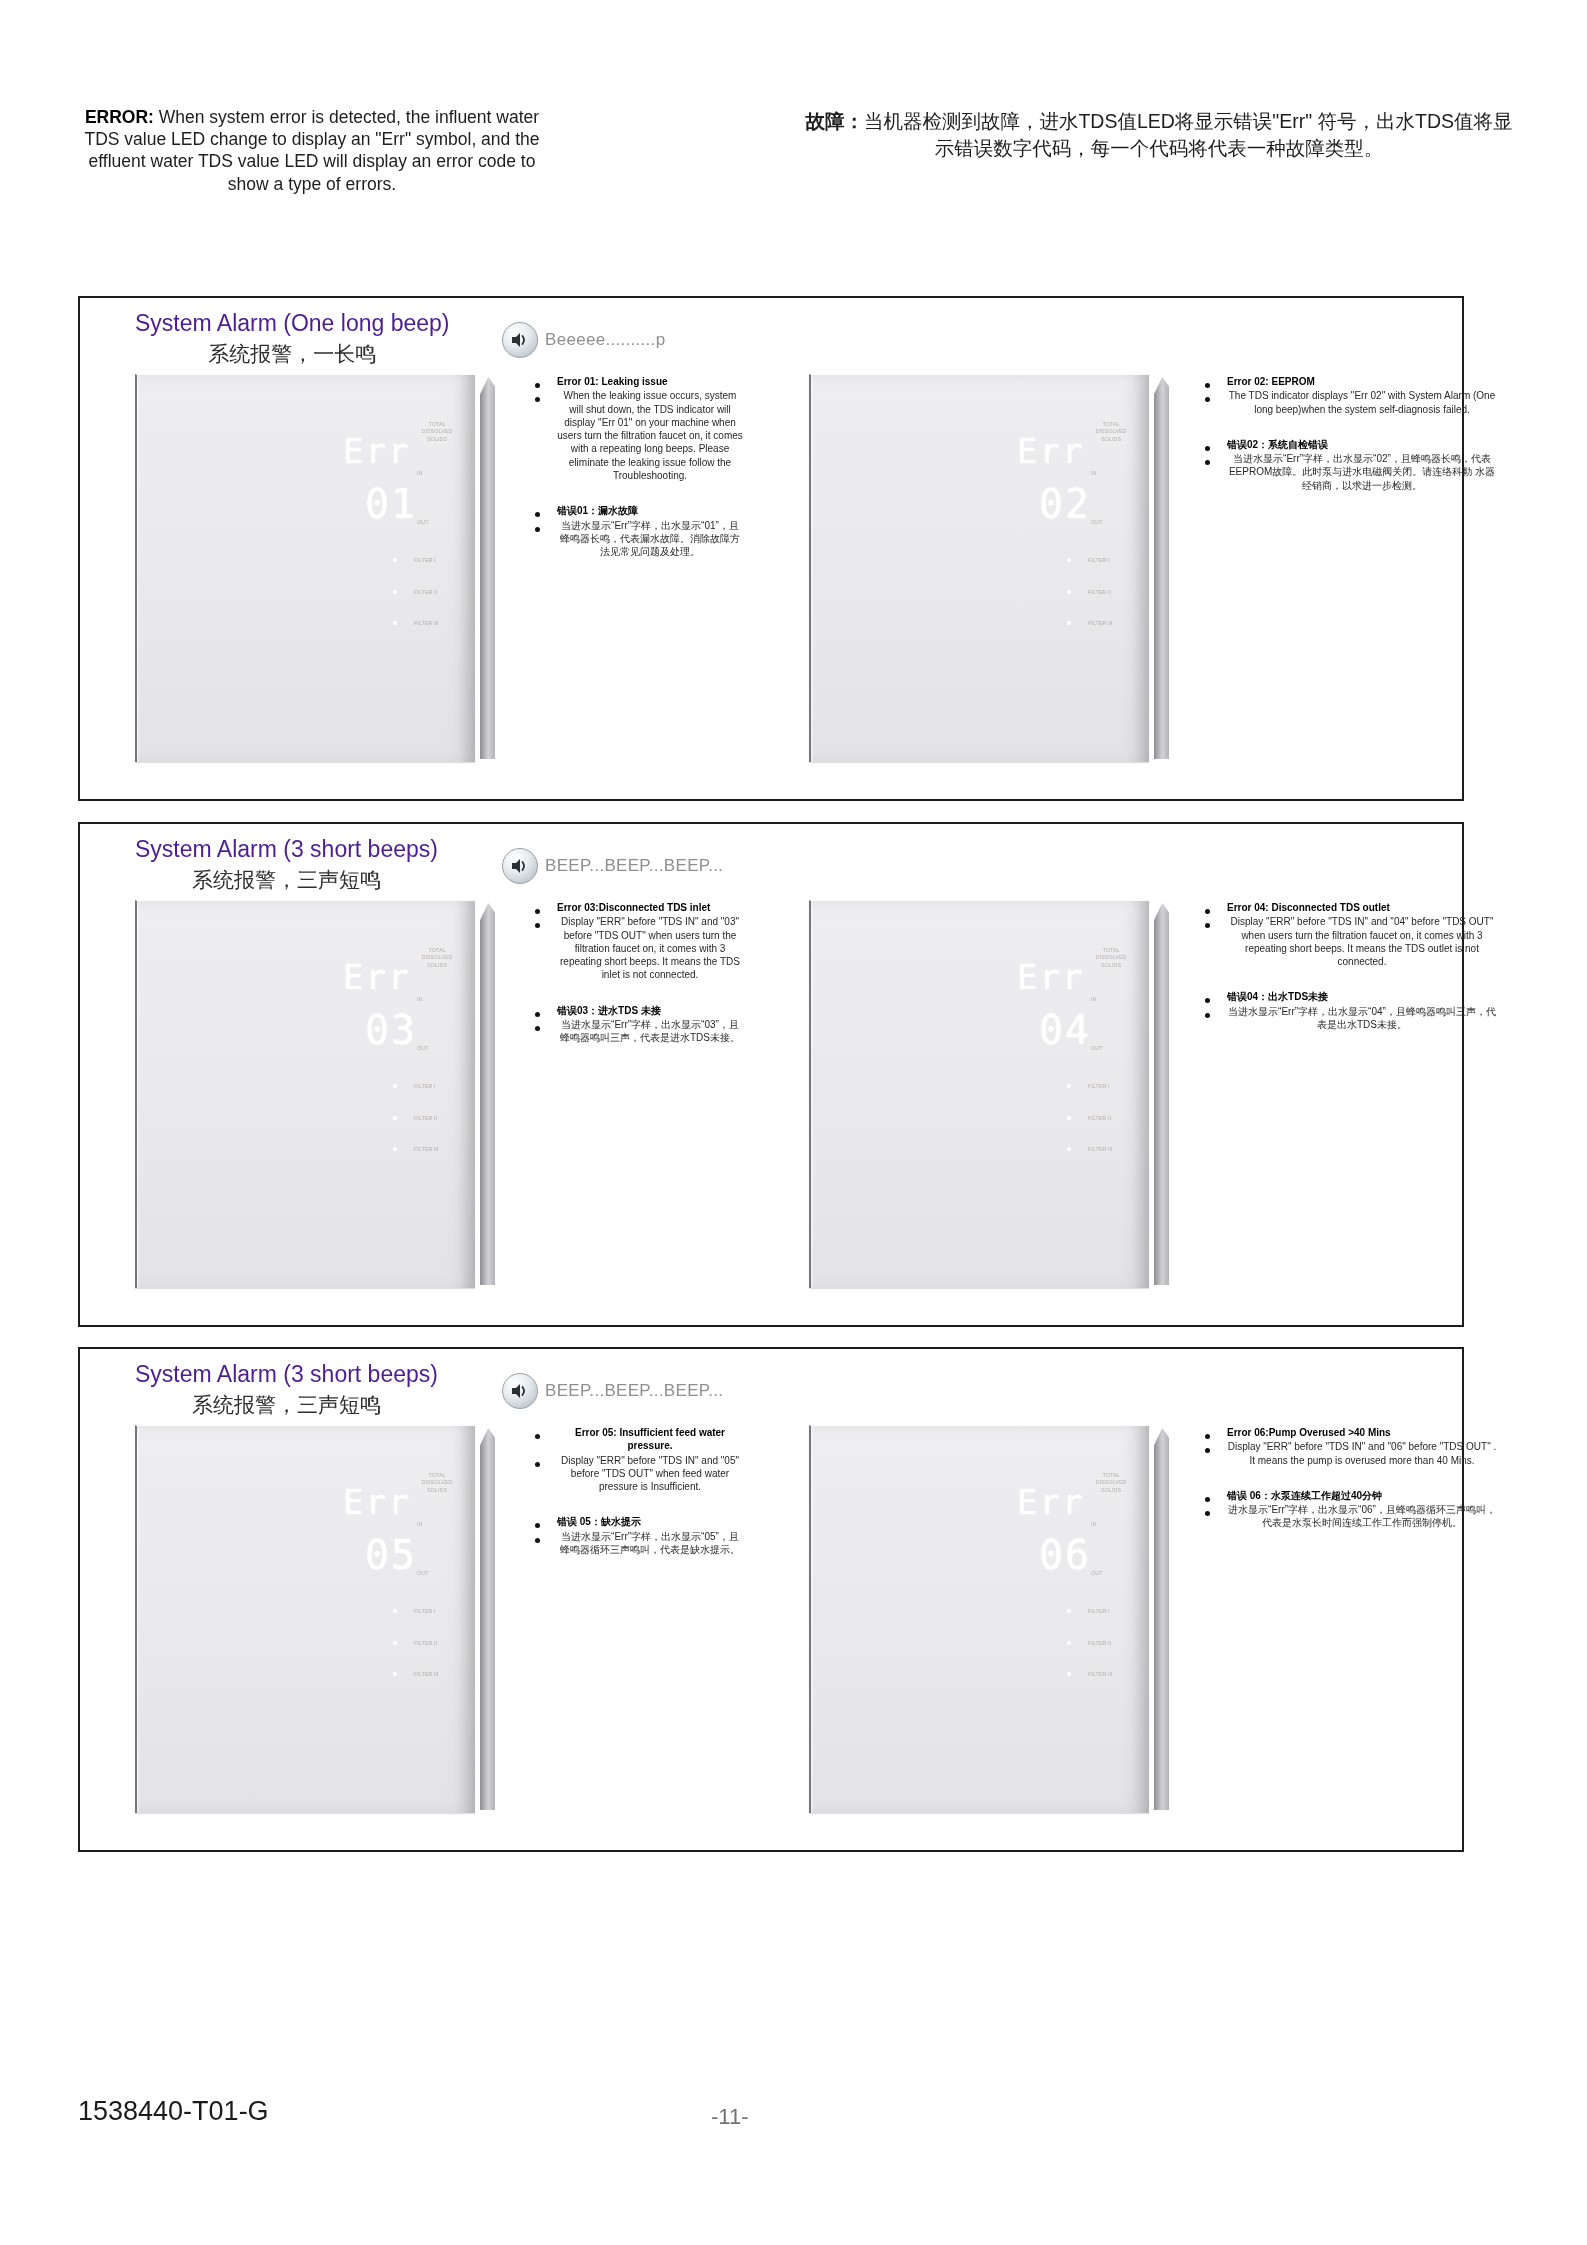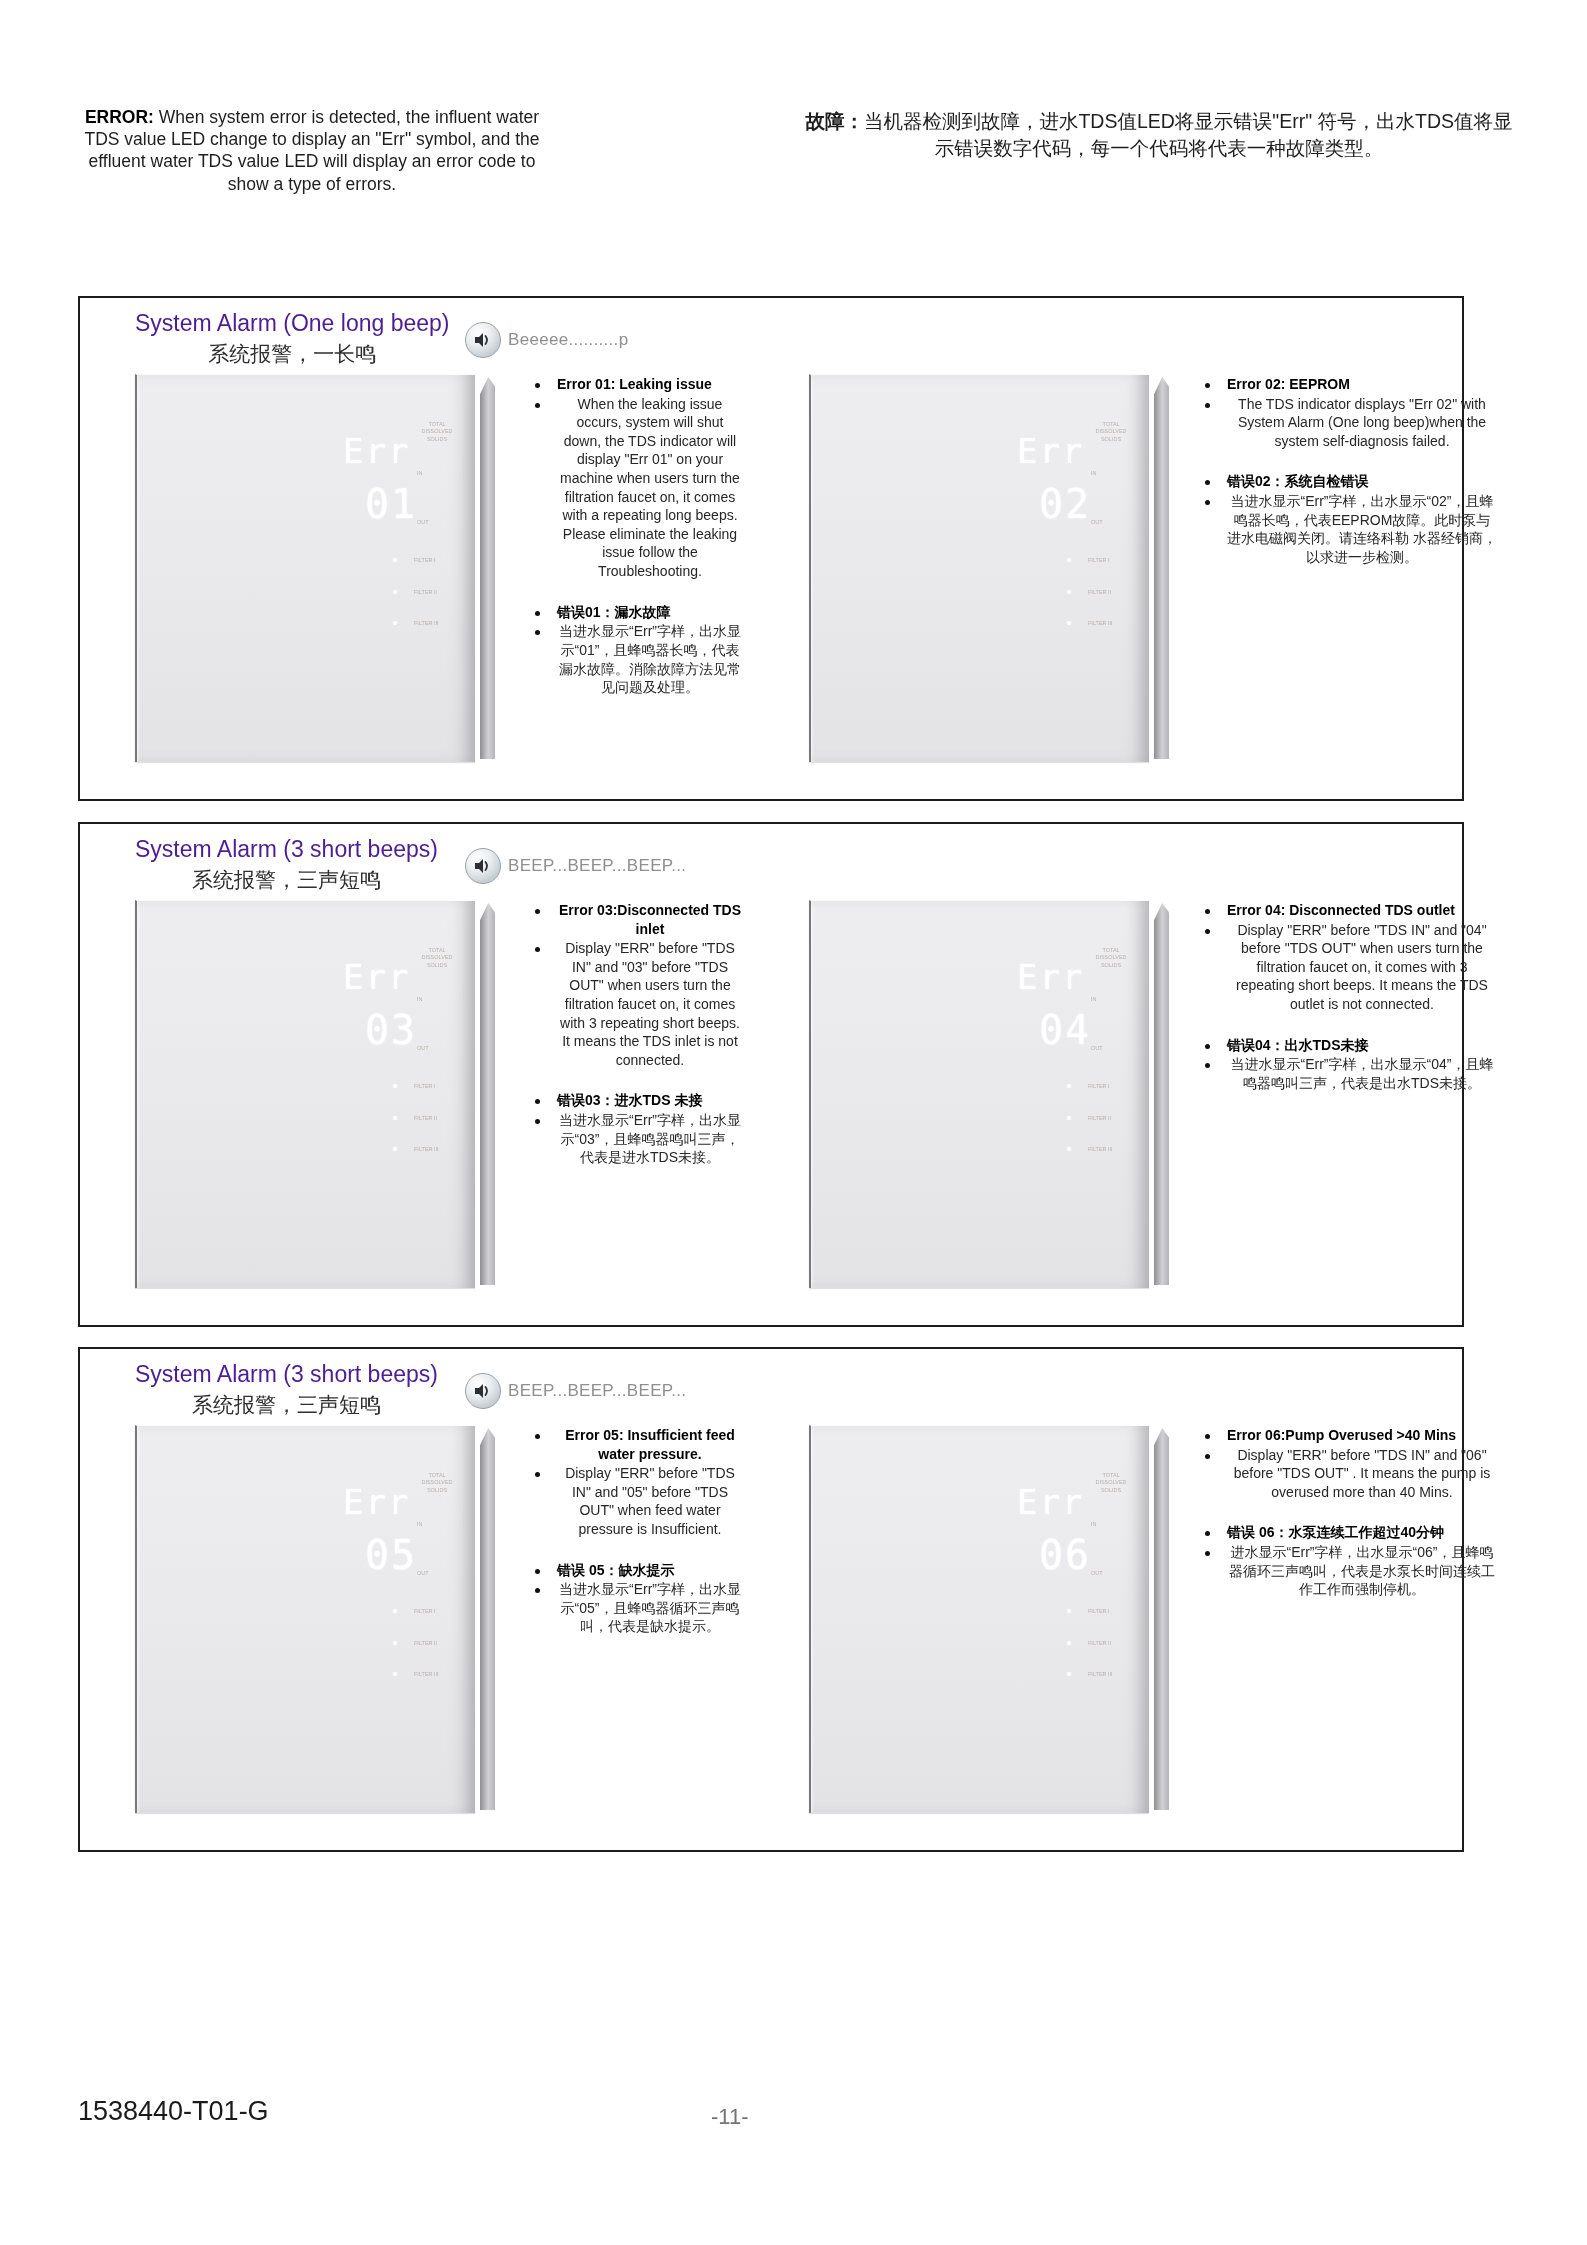--- a/index.html
+++ b/index.html
@@ -15,21 +15,21 @@
   
   .alarm-box{position:absolute;left:78px;width:1386px;height:505px;border:2px solid #1c1c1c;background:#fff;box-sizing:border-box;}
   #box1{top:296px}
   #box2{top:822px}
   #box3{top:1347px}
 
   .box-head{position:absolute;left:55px;top:12px;}
   .box-title{font-size:23px;color:#4c1d95;}
   .box-subtitle{font-size:21px;color:#2e2e2e;margin-top:3px;}
 
-  .beep{position:absolute;left:385px;top:24px;display:flex;align-items:center;gap:7px;}
+  .beep{position:absolute;left:422px;top:24px;display:flex;align-items:center;gap:7px;}
   .spk{width:34px;height:34px;border-radius:50%;flex:0 0 auto;
        background:radial-gradient(circle at 35% 28%,#ffffff 0%,#e8edf0 40%,#c6cdd2 75%,#a9b2b8 100%);
        border:1px solid #98a1a7;display:flex;align-items:center;justify-content:center;}
   .beep-label{font-size:17px;color:#8f8f8f;letter-spacing:.3px;}
 
   
   .col{position:absolute;top:76px;display:flex;}
   .col.left{left:55px;}
   .col.right{left:729px;}
 
@@ -51,21 +51,21 @@
   .led-in{position:absolute;left:280px;top:95px;font-size:5.5px;color:#b7b1ab;}
   .led-code{position:absolute;left:228px;top:106px;font-family:"DejaVu Sans Mono",monospace;
             font-size:40px;color:#ffffff;letter-spacing:2px;text-shadow:0 0 2px rgba(255,255,255,.9);}
   .led-out{position:absolute;left:280px;top:144px;font-size:5.5px;color:#b7b1ab;}
   .led-filter{position:absolute;left:256px;display:flex;align-items:center;gap:17px;}
   .led-filter .fdot{width:4px;height:4px;border-radius:50%;background:#fff;box-shadow:0 0 1px #fff;}
   .led-filter .flbl{font-size:5.5px;color:#b7b1ab;white-space:nowrap;}
   .f1{top:182px}.f2{top:214px}.f3{top:245px}
 
   
-  .bullets{margin-left:40px;padding-top:1px;width:208px;font-size:14px;line-height:1.33;color:#262626;}
+  .bullets{margin-left:40px;padding-top:1px;width:208px;font-size:10px;line-height:1.33;color:#262626;}
   .col.right .bullets{width:292px;margin-left:36px;}
   .bullet{display:flex;margin-bottom:1px;}
   .bullet .dot{flex:0 0 auto;width:5px;height:5px;border-radius:50%;background:#101010;margin:8px 17px 0 0;}
   .bullet.bold .txt{font-weight:bold;color:#000;}
   .bullet.gap{margin-top:22px;}
 
   
   .footer-doc{position:absolute;left:78px;top:2096px;font-size:27px;color:#1b1b1b;}
   .footer-page{position:absolute;left:711px;top:2104px;font-size:22px;color:#737373;}
 </style>

